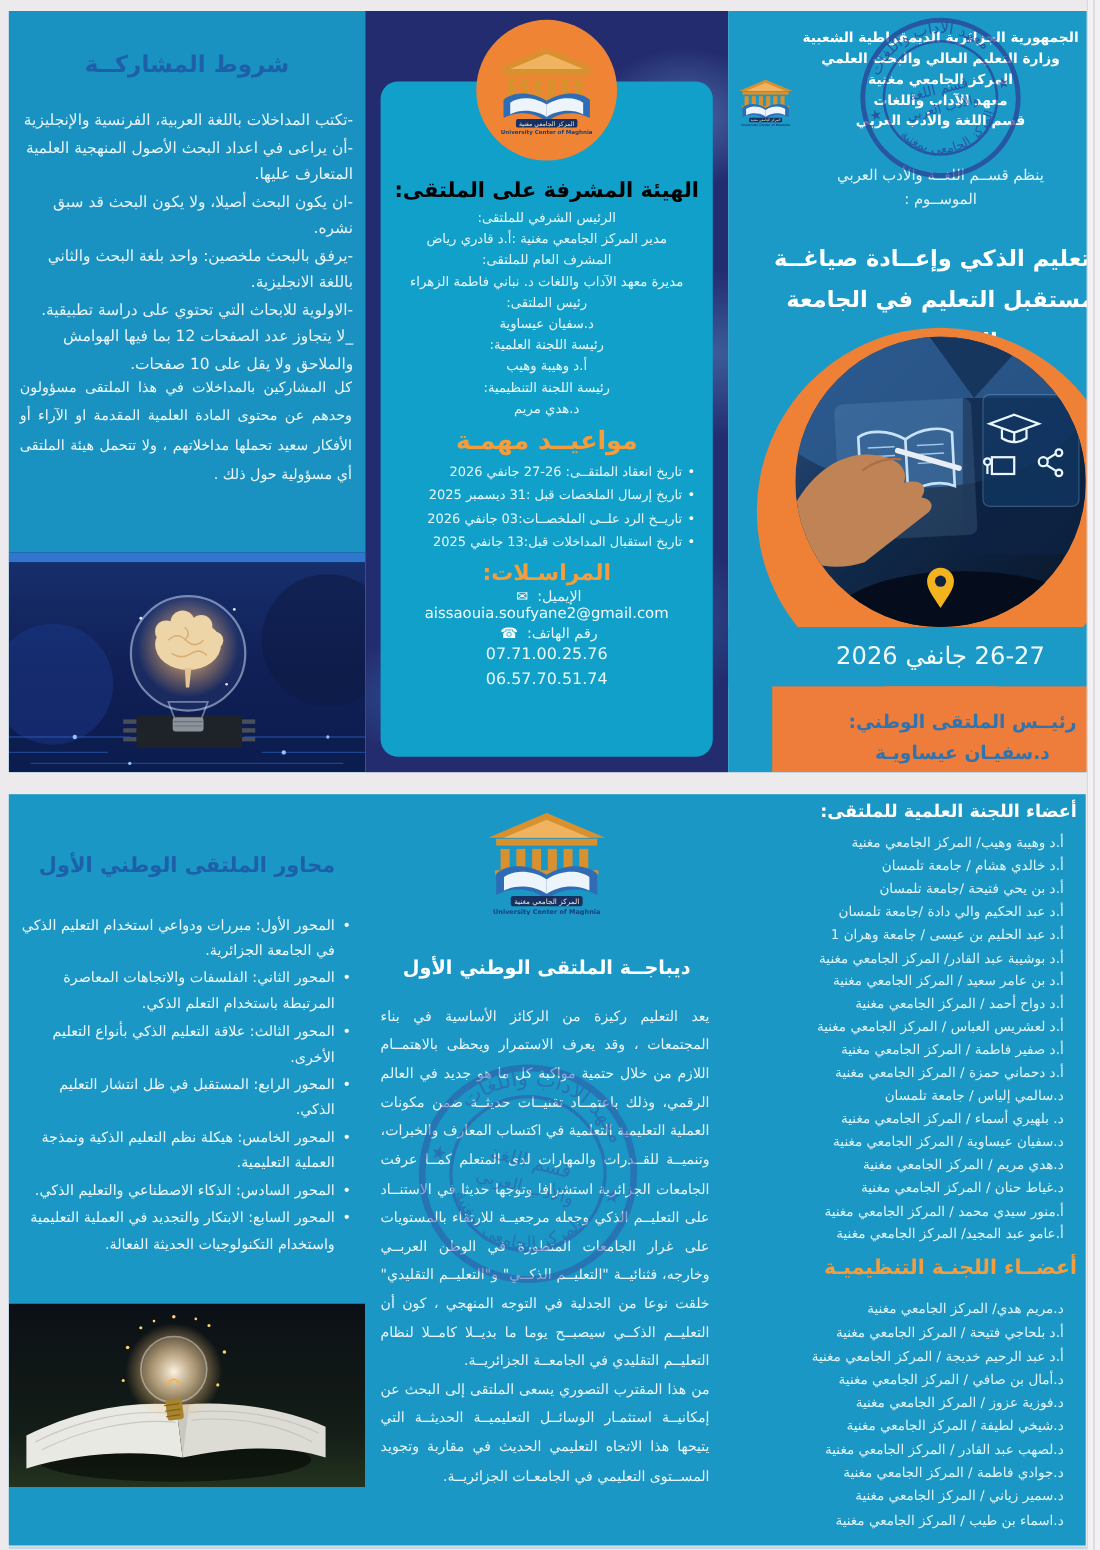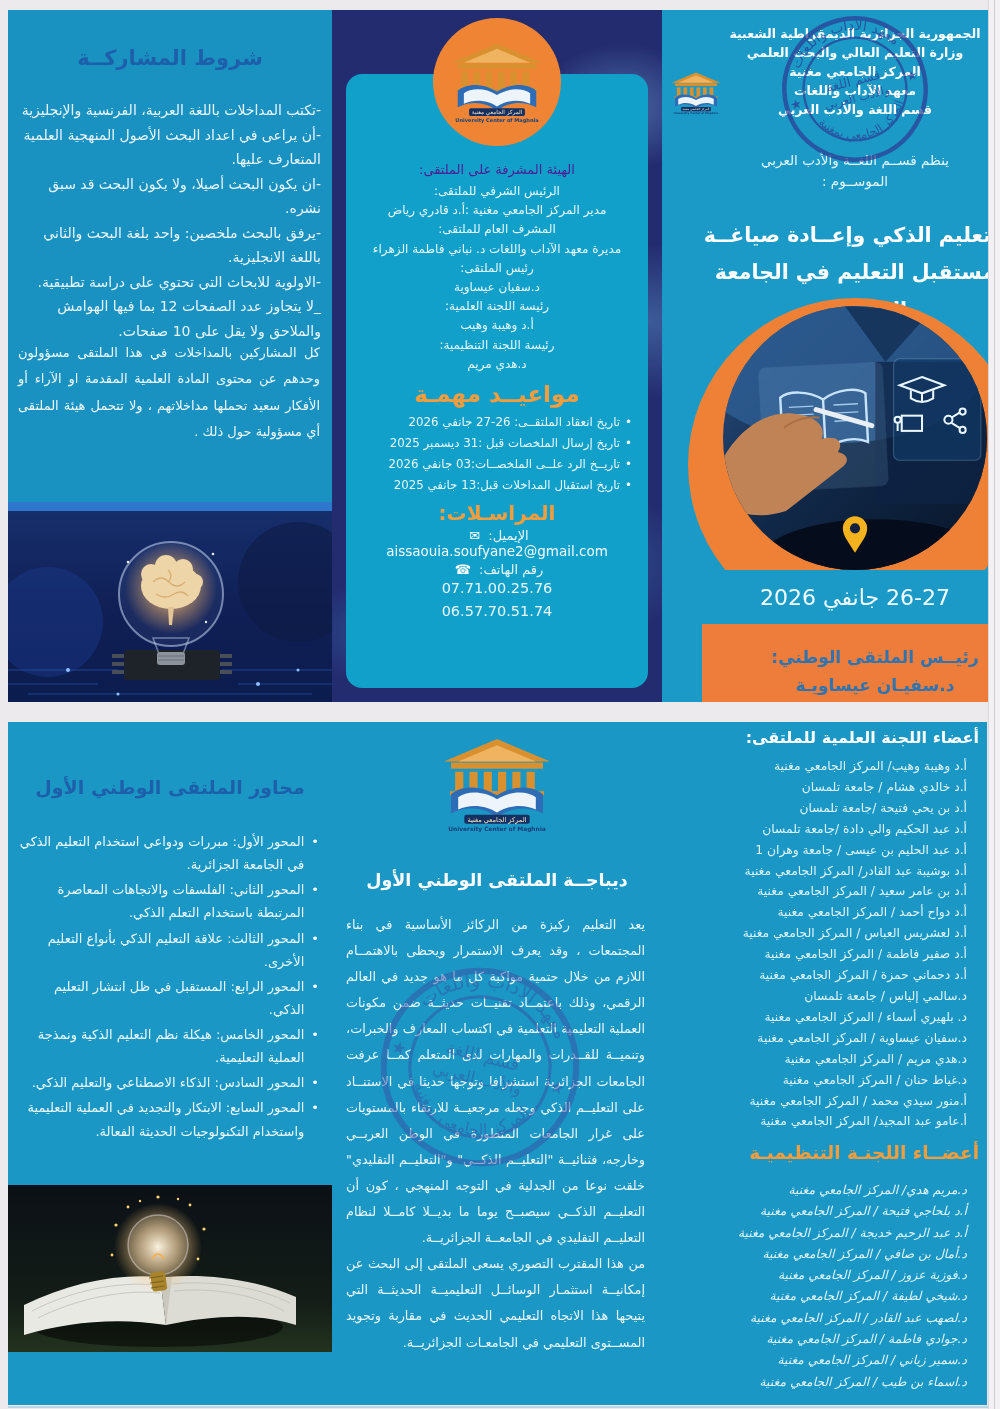--- a/index.html
+++ b/index.html
@@ -27,21 +27,21 @@
   
   .tl-title{left:0;right:0;top:36px;font-size:21px;}
   .tl-rules{left:8px;right:11px;top:88px;font-size:14px;line-height:1.75;text-align:right;color:#e9f5fa;}
   .tl-disc{left:10px;right:12px;top:330px;font-size:13px;line-height:2.02;text-align:justify;color:#eef8fb;}
   .tl-scene{left:0;right:0;bottom:0;height:200px;}
   
   .tm-card{position:absolute;left:14px;right:14px;top:64px;bottom:14px;background:#11a0c9;border-radius:16px;
            padding:88px 12px 0 12px;box-sizing:border-box;color:#e7f7fc;}
   .tm-logo{position:absolute;left:50%;transform:translateX(-50%);top:8px;width:128px;height:128px;border-radius:50%;
            background:#ef8435;z-index:3;display:flex;align-items:center;justify-content:center;}
-  .tm-title{font-size:13px;font-weight:normal;color:#4c1d95;margin-bottom:5px;}
+  .tm-title{font-size:19px;font-weight:bold;color:#000000;margin-bottom:5px;}
   .tm-lines div{font-size:12px;line-height:19.2px;}
   .tm-dates-title{font-size:23px;margin:7px 0 5px;}
   .tm-bullets{text-align:right;font-size:11.8px;line-height:21px;padding-right:4px;}
   .tm-bullets .dot{color:#ffffff;margin-left:5px;}
   .tm-contact{font-size:20px;margin-top:5px;}
   .tm-email-label,.tm-phone-label{font-size:13px;margin-top:3px;}
   .tm-email{direction:ltr;font-size:13.5px;color:#f2fbfd;}
   .tm-phone{direction:ltr;font-size:14.5px;line-height:1.55;color:#eaf8fc;}
   .ic{margin:0 4px;color:#ffffff;}
   
@@ -67,21 +67,21 @@
   
   .bm-logo{left:50%;transform:translateX(-50%);top:14px;width:124px;height:96px;}
   .bm-title{left:0;right:0;top:148px;font-size:17.5px;font-weight:bold;color:#fff;}
   .bm-text{left:14px;right:17px;top:190px;font-size:12.8px;line-height:2.04;text-align:justify;color:#e9f6fa;}
   .bm-text p{margin:0;}
   .bm-stamp{left:43px;top:240px;width:210px;height:210px;transform:rotate(14deg);color:#3552a5;opacity:.5;z-index:2;}
   
   .br-sci-title{right:8px;left:0;top:6px;text-align:right;font-size:16px;font-weight:bold;color:#fff;}
   .br-sci{right:20px;left:4px;top:34px;text-align:right;font-size:12.3px;line-height:20.9px;color:#dff4f9;}
   .br-org-title{right:8px;left:0;top:420px;text-align:right;font-size:18.5px;}
-  .br-org{right:20px;left:4px;top:458px;text-align:right;font-size:12.3px;line-height:21.3px;color:#dff4f9;font-style:italic;}
+  .br-org{right:20px;left:4px;top:458px;text-align:right;font-size:12.3px;line-height:21.3px;color:#dff4f9;}
   
   .edge-r{right:0;top:0;width:11px;height:100%;background:#f3f1f4;border-left:1px solid #d9d5da;}
   .edge-line{right:5px;top:0;width:1px;height:100%;background:#cfcbd1;}
   .bottom-line{left:8px;right:12px;bottom:1px;height:2px;background:#a9cade;opacity:.7;}
 </style>
 </head>
 <body>
 
 <svg width="0" height="0" style="position:absolute" aria-hidden="true">
   <defs>

